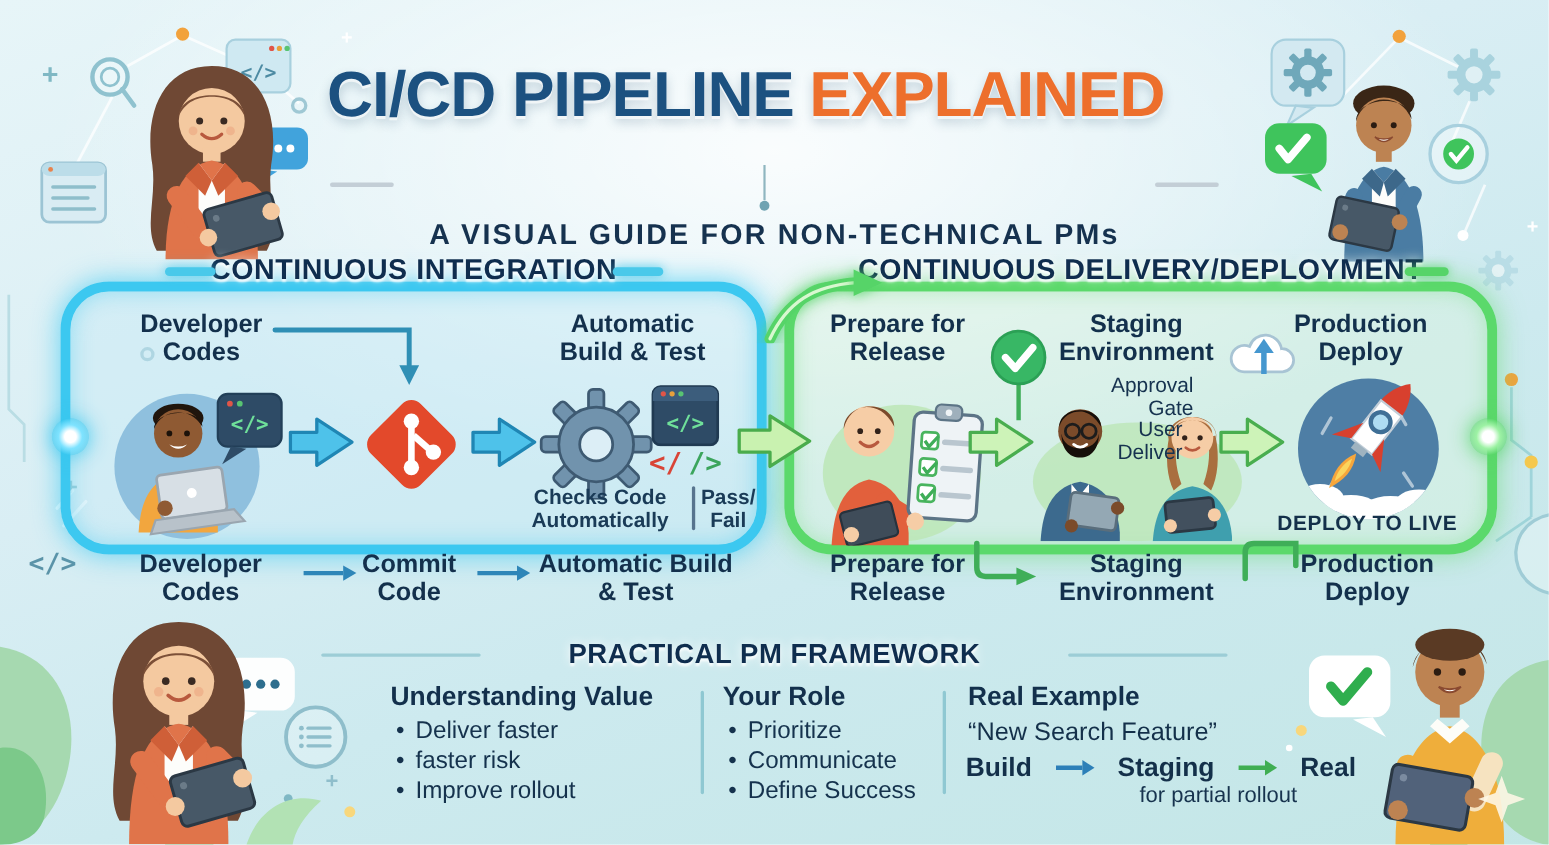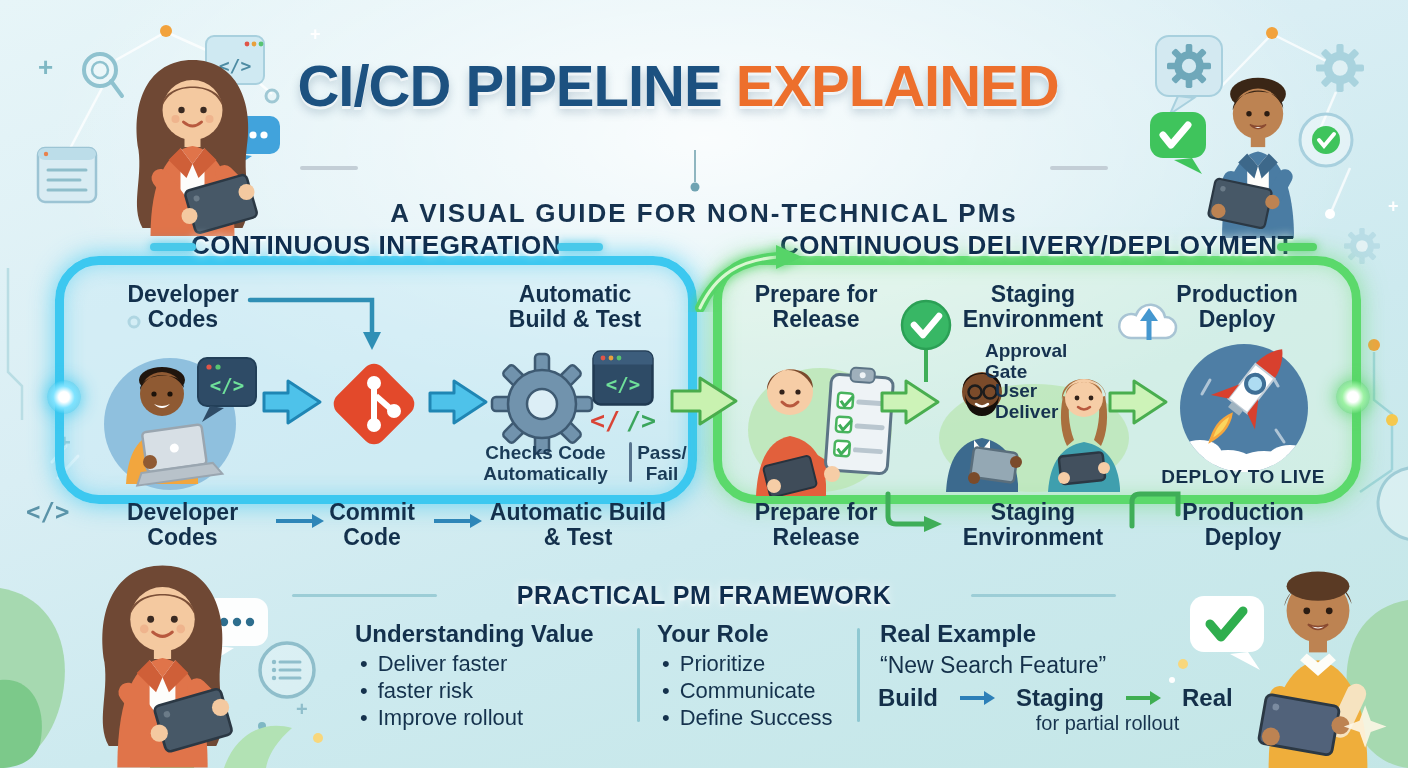--- a/index.html
+++ b/index.html
@@ -40,21 +40,21 @@
     box-shadow:0 0 18px rgba(86,212,104,.9);}
   .code-glyphs{font-family:"DejaVu Sans Mono","Liberation Mono",monospace;font-weight:800;font-size:25px;text-align:center;}
   .code-open{color:#d94436;} .code-close{color:#3ba55c;margin-left:6px;}
   .vdiv{width:3px;background:#57748e;border-radius:2px;}
   .fw-line{height:3px;border-radius:2px;background:#9ccdd6;}
   .fw-divider{width:3px;border-radius:2px;background:#8fc8d2;}
   .fw-title{font-weight:700;font-size:24px;color:#13304c;}
   .fw-bullet{font-size:22px;color:#15324d;line-height:27px;white-space:nowrap;}
   .fw-bullet::before{content:"•";margin-right:10px;color:#15324d;}
   .deploy-live{font-weight:800;font-size:19px;letter-spacing:.5px;color:#14304a;text-align:center;}
-  .small-cap{font-weight:700;font-size:19px;color:#16324f;text-align:left;line-height:1.1;}
+  .small-cap{font-weight:400;font-size:19px;color:#16324f;text-align:right;line-height:1.1;}
   .flow-word{font-size:24px;font-weight:600;color:#14304a;}
   .note{font-size:20px;color:#17334e;text-align:center;}
   .quote{font-size:23px;color:#14304a;}
   svg{display:block;}
 </style>
 </head>
 <body>
 
 <div id="stage">
 

